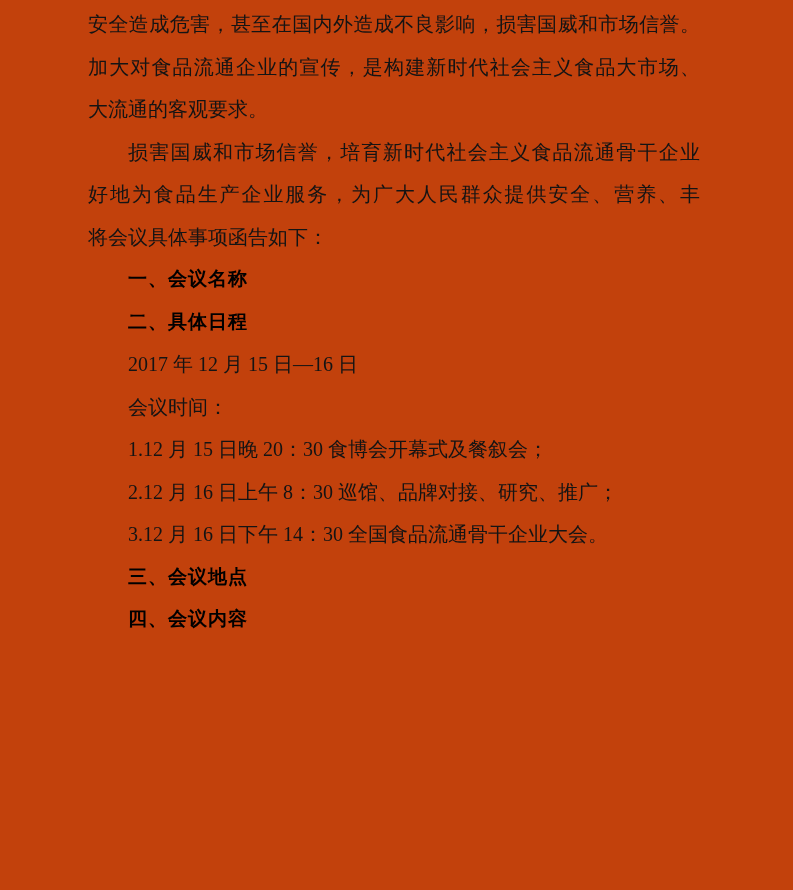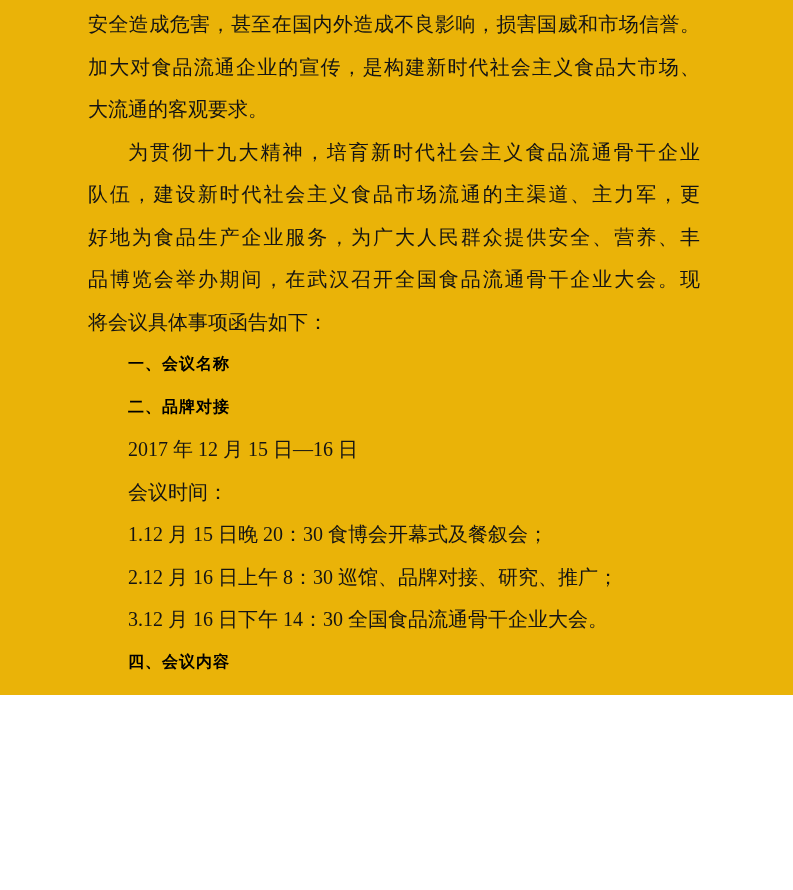--- a/index.html
+++ b/index.html
@@ -3,22 +3,22 @@
 <meta charset="utf-8">
 <style>
   html, body {
     margin: 0;
     padding: 0;
     background: #ffffff;
   }
   .page {
     position: relative;
     width: 793px;
-    height: 695px;
-    background: #eab308;
+    height: 890px;
+    background: #c2410c;
     overflow: hidden;
     font-family: "Liberation Serif", "DejaVu Serif", serif;
     text-decoration: underline;
   }
   .text-block {
     position: absolute;
     left: 88px;
     top: 3px;
     width: 612px;
   }
@@ -34,40 +34,39 @@
     white-space: normal;
     text-align: justify;
     text-align-last: justify;
   }
   .line.indent {
     padding-left: 40px;
   }
   .line.heading {
     font-family: "Liberation Sans", "DejaVu Sans", sans-serif;
     font-weight: 700;
-    font-size: 16px;
+    font-size: 19px;
     color: #000000;
     letter-spacing: 1px;
   }
 </style>
 </head>
 <body>
 
 <div class="page">
   <div class="text-block" id="doc-body">
       <div class="line justify">安全造成危害，甚至在国内外造成不良影响，损害国威和市场信誉。</div>
       <div class="line justify">加大对食品流通企业的宣传，是构建新时代社会主义食品大市场、</div>
       <div class="line">大流通的客观要求。</div>
-      <div class="line indent justify">为贯彻十九大精神，培育新时代社会主义食品流通骨干企业</div>
-      <div class="line justify">队伍，建设新时代社会主义食品市场流通的主渠道、主力军，更</div>
+      <div class="line indent justify">损害国威和市场信誉，培育新时代社会主义食品流通骨干企业</div>
       <div class="line justify">好地为食品生产企业服务，为广大人民群众提供安全、营养、丰</div>
-      <div class="line justify">品博览会举办期间，在武汉召开全国食品流通骨干企业大会。现</div>
       <div class="line">将会议具体事项函告如下：</div>
       <div class="line heading indent">一、会议名称</div>
-      <div class="line heading indent">二、品牌对接</div>
+      <div class="line heading indent">二、具体日程</div>
       <div class="line indent">2017 年 12 月 15 日—16 日</div>
       <div class="line indent">会议时间：</div>
       <div class="line indent">1.12 月 15 日晚 20：30 食博会开幕式及餐叙会；</div>
       <div class="line indent">2.12 月 16 日上午 8：30 巡馆、品牌对接、研究、推广；</div>
       <div class="line indent">3.12 月 16 日下午 14：30 全国食品流通骨干企业大会。</div>
+      <div class="line heading indent">三、会议地点</div>
       <div class="line heading indent">四、会议内容</div>
     </div>
 </div>
 
 </body></html>

